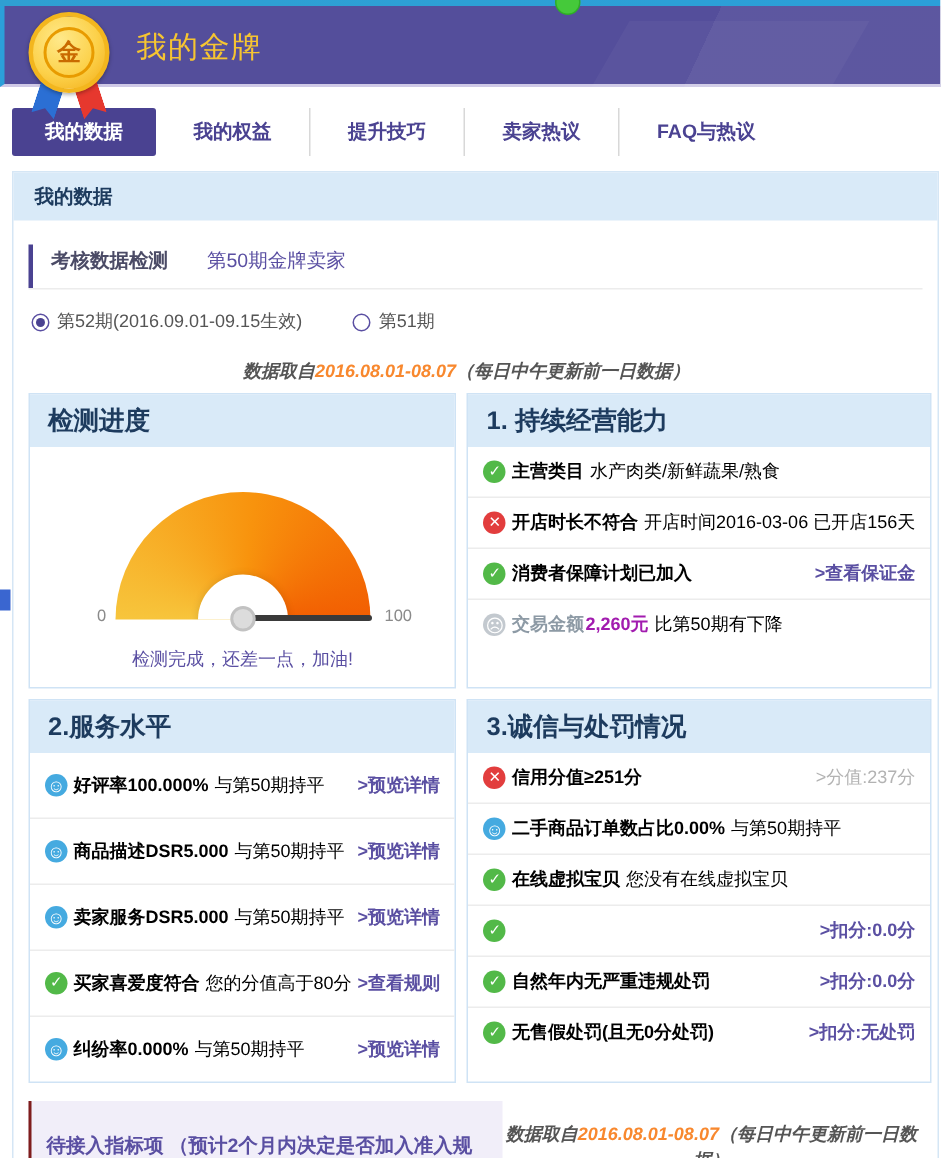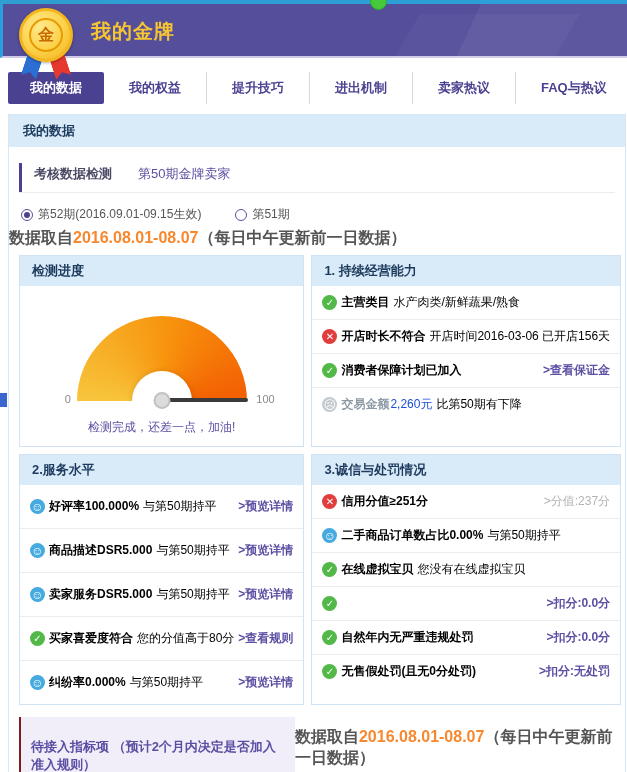--- a/index.html
+++ b/index.html
@@ -13,21 +13,21 @@
     border-radius:50%; background:#45c93a; border:1px solid #2fae27; z-index:30; }
 
   
   .banner { position:relative; height:54px; background:#544e9b; border-left:3px solid #2b9fd9;
     border-bottom:2px solid #cfc9e6; overflow:visible; }
   .banner .deco1 { position:absolute; right:0; top:0; width:260px; height:54px;
     background:linear-gradient(115deg, transparent 40%, rgba(255,255,255,.05) 40%); }
   .banner .deco2 { position:absolute; right:60px; top:10px; width:160px; height:44px;
     background:rgba(255,255,255,.04); transform:skewX(-30deg); }
   .banner-title { position:absolute; left:88px; top:14px; color:#f6c531; font-size:20px;
-    font-weight:bold; letter-spacing:1px; }
+    font-weight:normal; letter-spacing:1px; }
 
   .medal { position:absolute; left:16px; top:4px; z-index:20; width:58px; }
   .medal-coin { width:54px; height:54px; border-radius:50%;
     background:radial-gradient(circle at 38% 32%, #ffe98a 0%, #fcd14a 55%, #f2ab14 100%);
     border:3px solid #f3b61e; box-shadow:0 1px 3px rgba(0,0,0,.35);
     display:flex; align-items:center; justify-content:center; position:relative; z-index:2; }
   .medal-inner { width:34px; height:34px; border-radius:50%; border:2px solid #e89b00;
     display:flex; align-items:center; justify-content:center;
     color:#c96a00; font-weight:bold; font-size:16px; }
   .ribbon { position:absolute; top:40px; width:16px; height:30px; z-index:1;
@@ -44,48 +44,48 @@
 
   
   .wrapper { margin:10px 1px 0 8px; border:1px solid #d5e6f5; background:#fff; padding-bottom:8px; }
   .section-bar { background:#d9eaf8; padding:7px 14px; font-size:13px; font-weight:bold; color:#1d3b5e; }
 
   .subtabs { display:flex; align-items:flex-end; margin:16px 10px 0 10px; border-bottom:1px solid #ececec; }
   .subtab { font-size:13px; padding:2px 14px 9px 12px; cursor:pointer;text-align:right; }
   .subtab.active { border-left:3px solid #4a4291; color:#4b4b66; font-weight:bold; }
   .subtab.inactive { color:#5a4fa2; }
 
-  .period-row { display:flex; align-items:center; gap:34px; margin:13px 10px 5px 12px; }
+  .period-row { display:flex; align-items:center; gap:34px; margin:13px 10px 16px 12px; }
   .radio-opt { display:flex; align-items:center; gap:5px; cursor:pointer; }
   .rd { width:12px; height:12px; border:1px solid #5a4fa2; border-radius:50%; position:relative; background:#fff; }
   .rd.sel::after { content:""; position:absolute; left:2px; top:2px; width:6px; height:6px;
     border-radius:50%; background:#4a4291; }
   .rd-lbl { font-size:12px; color:#555; }
 
-  .note { text-align:left; font-size:16px; font-weight:bold; color:#555; margin:2px 12px 6px 0; }
+  .note { text-align:center; font-size:12px; font-weight:bold; color:#555; margin:2px 12px 6px 0;font-style:italic; }
   .note .date { color:#f8882e; }
 
   
   .panels { display:grid; grid-template-columns:1fr 1fr; gap:7px; margin:4px 10px 0 10px; }
   .panel { border:1px solid #cfe3f5; background:#fff; }
-  .panel-hd { background:#d9eaf8; padding:6px 12px; font-size:13px; font-weight:bold; color:#1d3b5e; }
+  .panel-hd { background:#d9eaf8; padding:6px 12px; font-size:17px; font-weight:bold; color:#1d3b5e; }
   .item { display:flex; align-items:center; font-size:12px; }
   .item + .item { border-top:1px solid #ececec; }
   .panel--p1 .item { padding:8px 10px; }
   .panel--p2 .item { padding:13px 10px; }
   .panel--p3 .item { padding:8px 10px; }
   .ic { width:15px; height:15px; border-radius:50%; flex:0 0 15px; margin-right:4px;
     display:flex; align-items:center; justify-content:center; color:#fff; font-size:10px; line-height:1; }
   .ic-check { background:#52b948; }
   .ic-cross { background:#e23d3d; }
   .ic-smile { background:#45aae0; font-size:12px; }
   .ic-neutral { background:#c3c9cf; font-size:12px; }
   .lbl { font-weight:bold; color:#000000; white-space:nowrap; }
   .lbl.muted { color:#8d9aa5; font-weight:bold; }
-  .amt { color:#1d4ed8; font-weight:normal; margin-left:1px; white-space:nowrap; }
+  .amt { color:#a21caf; font-weight:bold; margin-left:1px; white-space:nowrap; }
   .val { color:#000000; margin-left:4px; white-space:nowrap; overflow:hidden; }
   .spacer { flex:1; }
   .lnk { color:#5a4fa2; font-weight:bold; cursor:pointer; white-space:nowrap; margin-left:4px; }
   .lnk.gray { color:#b3b3b3; font-weight:normal; cursor:default; }
 
   
   .gauge-wrap { padding:20px 0 10px; }
   .gauge { width:170px; height:85px; margin:10px auto 0; position:relative; }
   .g-arc { width:170px; height:85px; border-radius:170px 170px 0 0; overflow:hidden; position:relative;
     background:conic-gradient(from 270deg at 50% 100%, #f7c53c 0deg, #f8930d 95deg, #f25e02 180deg, #fff 180deg); }
@@ -137,21 +137,20 @@
   <div class="banner-title">我的金牌</div>
 </div>
 
 <div class="tabbar">
   <div class="tab active"><span>我的数据</span></div>
 
   <div class="tab inactive"><span>我的权益</span></div>
 
   <div class="tab inactive"><span>提升技巧</span></div>
 
-  <div class="tab inactive"><span>进出机制</span></div>
 
   <div class="tab inactive"><span>卖家热议</span></div>
 
   <div class="tab inactive"><span>FAQ与热议</span></div>
 </div>
 
 <div class="wrapper">
   <div class="section-bar">我的数据</div>
 
   <div class="subtabs">

